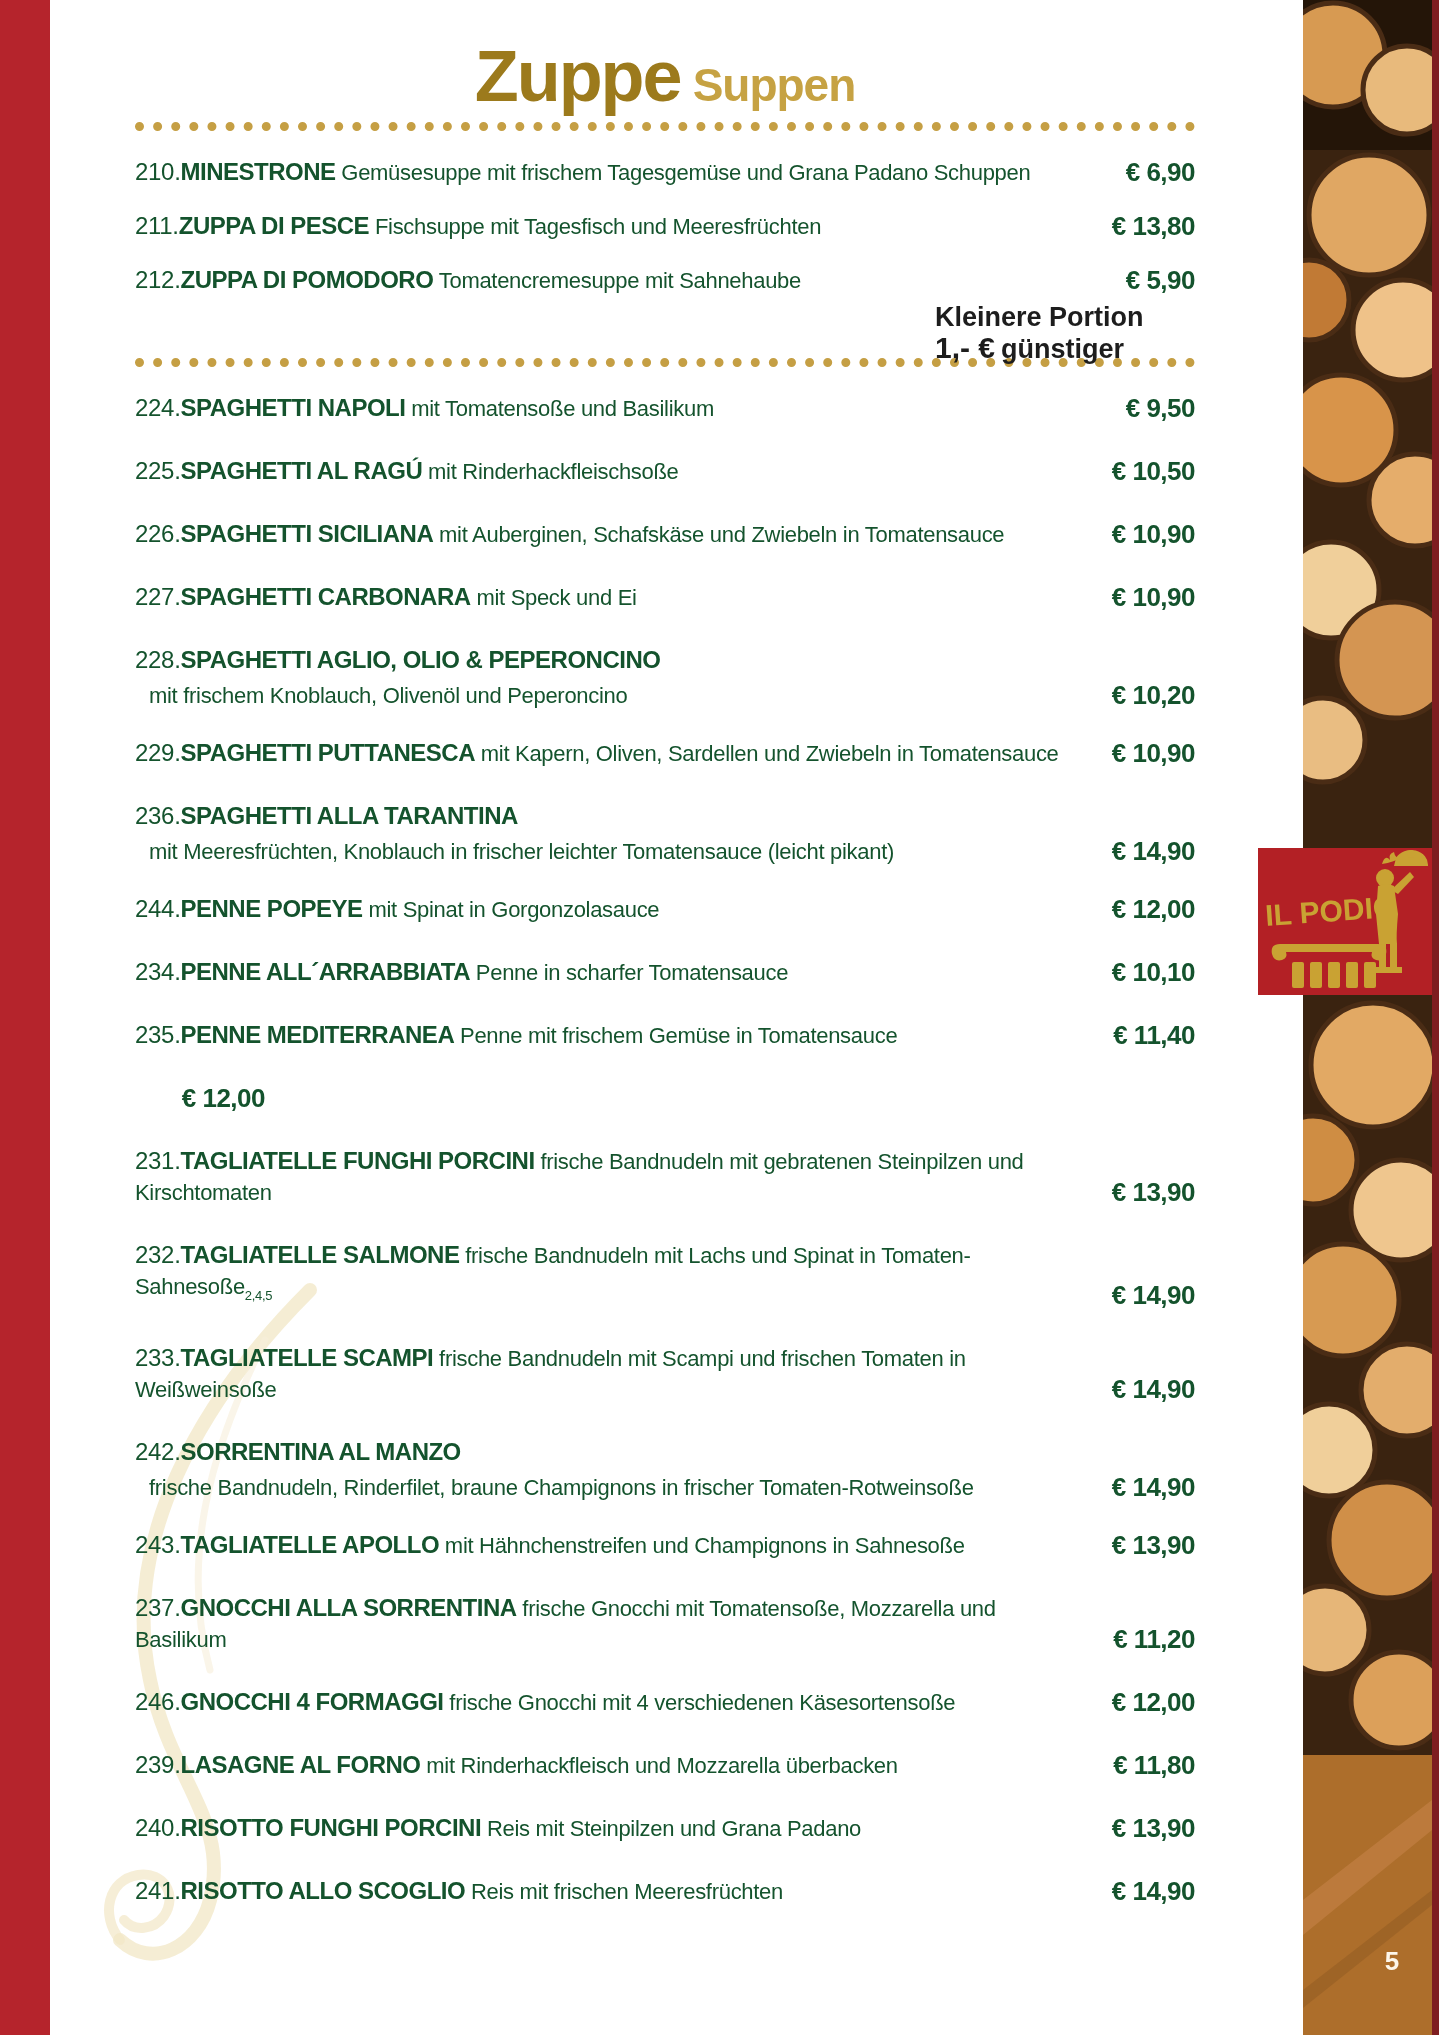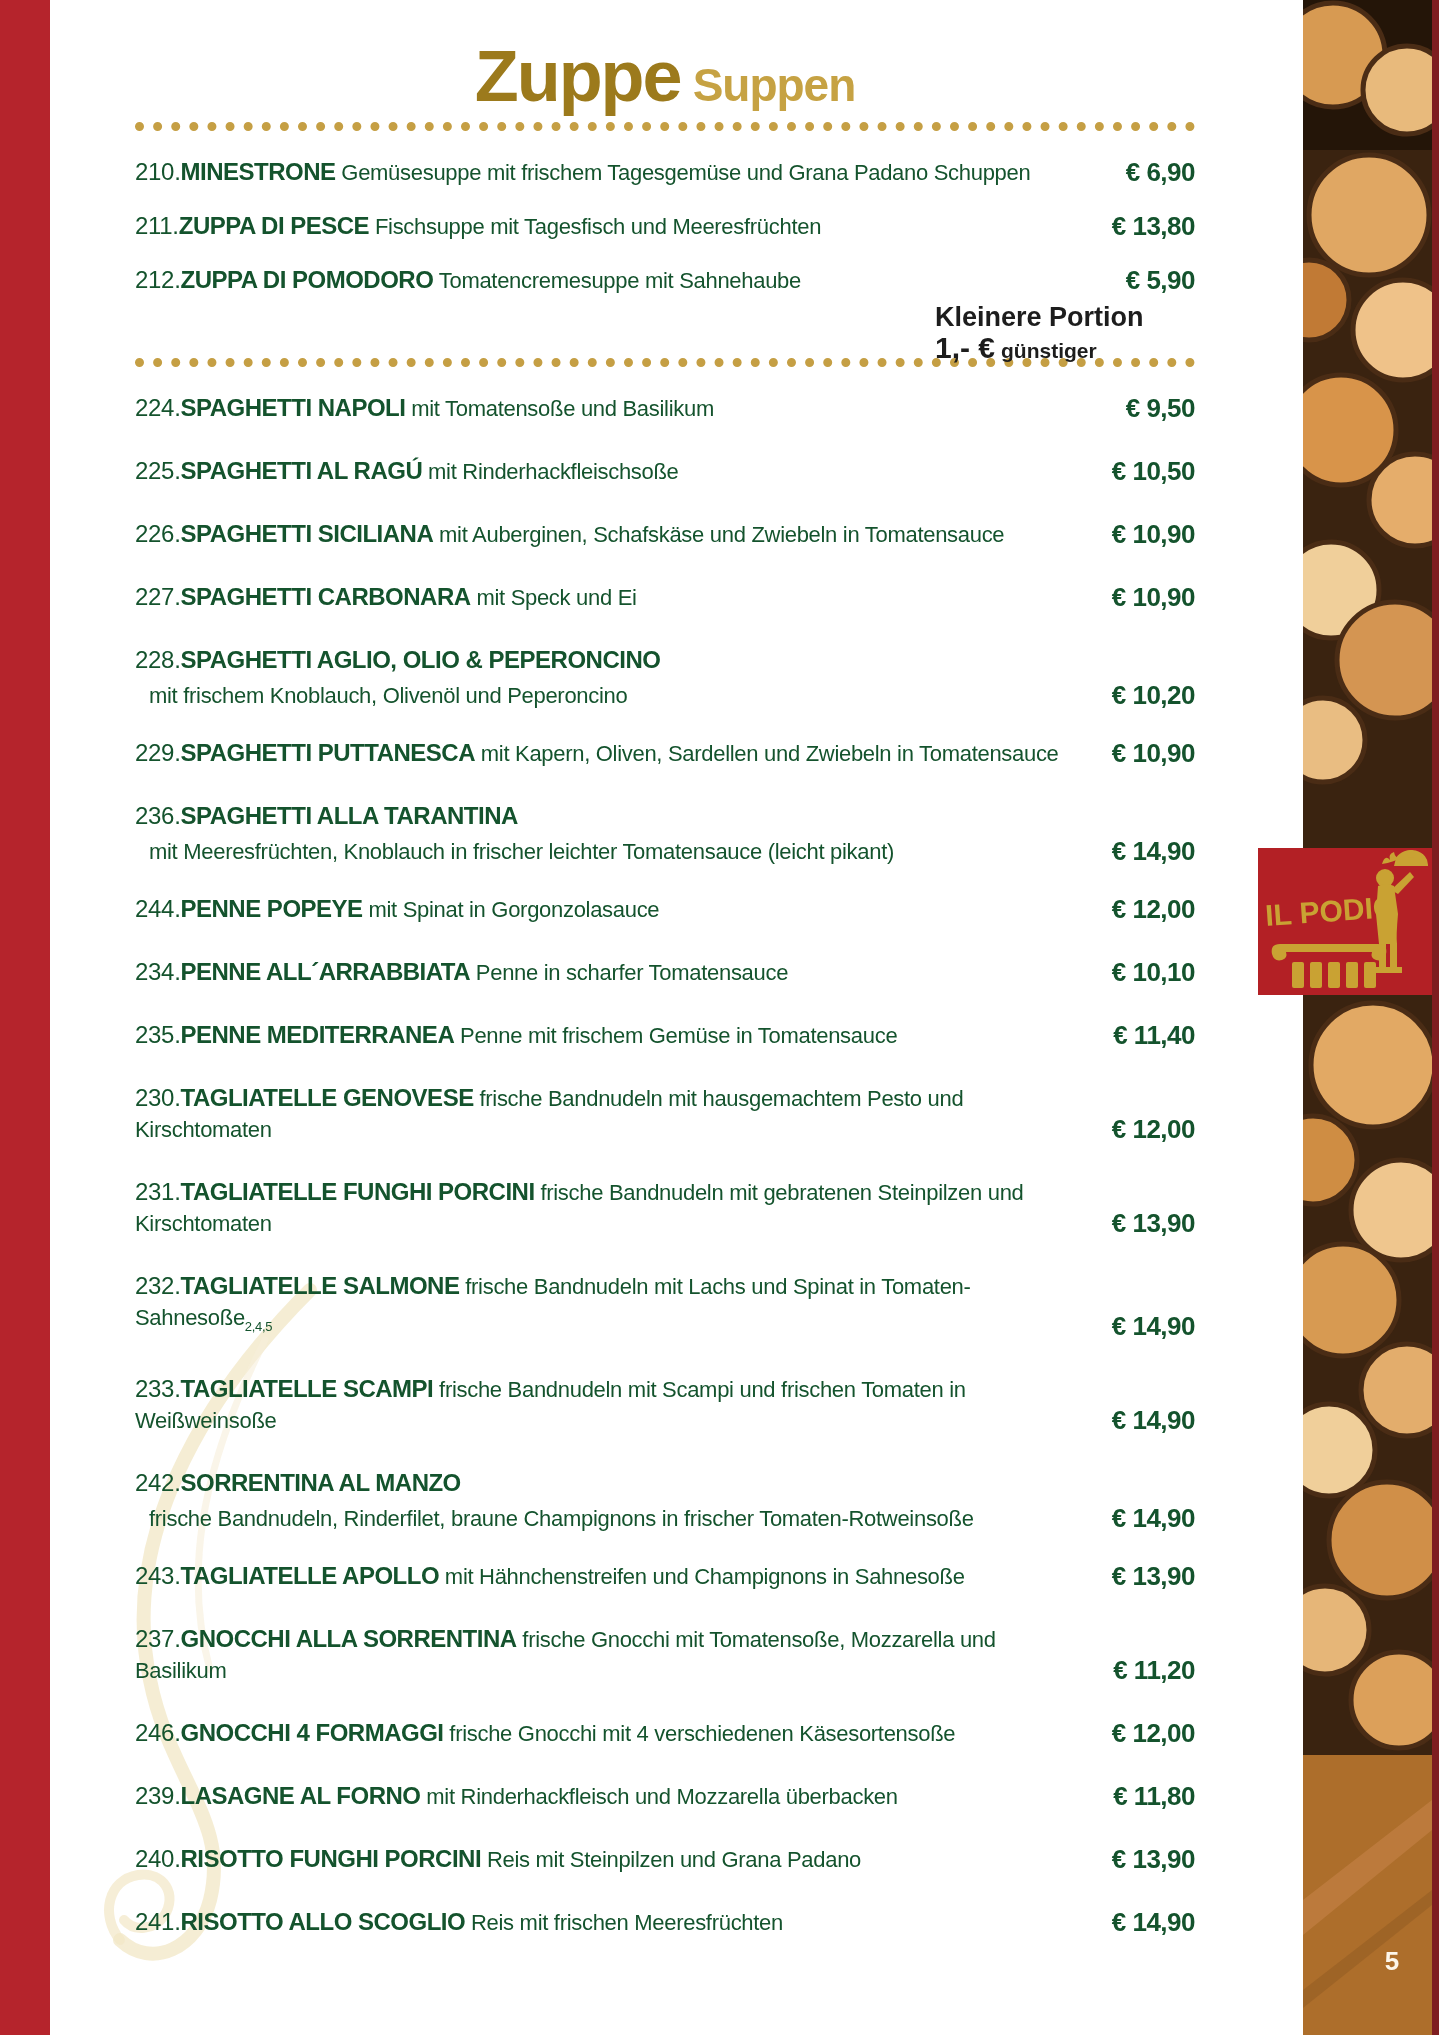--- a/index.html
+++ b/index.html
@@ -29,21 +29,21 @@
 
   .section-header { position:relative; text-align:center; }
   .section-title-line { display:inline-block; padding-top:10px; line-height:1; }
   .title-main { font-size:72px; font-weight:bold; color:#9c7a1c; letter-spacing:-2px; }
   .title-sub  { font-size:46px; font-weight:bold; color:#c6a243; letter-spacing:-1px; padding-left:12px; }
 
   .portion-note { position:absolute; right:0; bottom:4px; width:260px; text-align:left;
                   color:#1d1d1d; line-height:1.05; }
   .portion-line1 { font-size:27px; font-weight:bold; }
   .portion-big   { font-size:30px; font-weight:bold; }
-  .portion-small { font-size:21px; font-weight:bold; padding-left:6px; }
+  .portion-small { font-size:27px; font-weight:bold; padding-left:6px; }
 
   .dotted-rule { border-top:9px dotted #c59f44; height:0; margin-top:10px; }
 
   .item-list { padding-top:26px; }
   .item-row { display:flex; justify-content:space-between; align-items:flex-end; color:#14532d; }
   .sec-zuppe .item-row { margin-bottom:23px; }
   .sec-pasta .item-row { margin-bottom:32px; }
   .sec-pasta .item-row.two-line { margin-bottom:27px; }
   .item-text { max-width:930px; }
   .item-line1 { font-size:24px; line-height:30px; letter-spacing:-0.3px; }
@@ -217,26 +217,20 @@
     <div class="item-text">
       <div class="item-line1">
         <span class="item-num">235.</span><span class="item-name">PENNE MEDITERRANEA</span><span class="item-desc"> Penne mit frischem Gemüse in Tomatensauce</span>
       </div>
 
     </div>
     <div class="item-price">€ 11,40</div>
   </div>
 
   <div class="item-row">
-    <div class="item-text">
-      <div class="item-line1">
-        <span class="item-num">230.</span><span class="item-name">TAGLIATELLE GENOVESE</span><span class="item-desc"> frische Bandnudeln mit hausgemachtem Pesto und Kirschtomaten</span>
-      </div>
-
-    </div>
     <div class="item-price">€ 12,00</div>
   </div>
 
   <div class="item-row">
     <div class="item-text">
       <div class="item-line1">
         <span class="item-num">231.</span><span class="item-name">TAGLIATELLE FUNGHI PORCINI</span><span class="item-desc"> frische Bandnudeln mit gebratenen Steinpilzen und Kirschtomaten</span>
       </div>
 
     </div>

